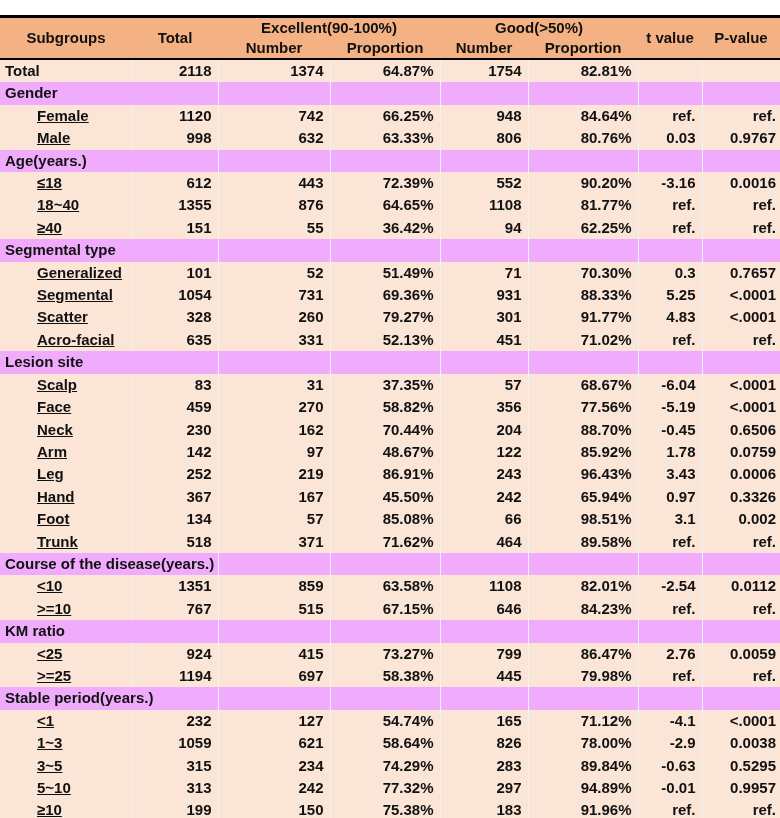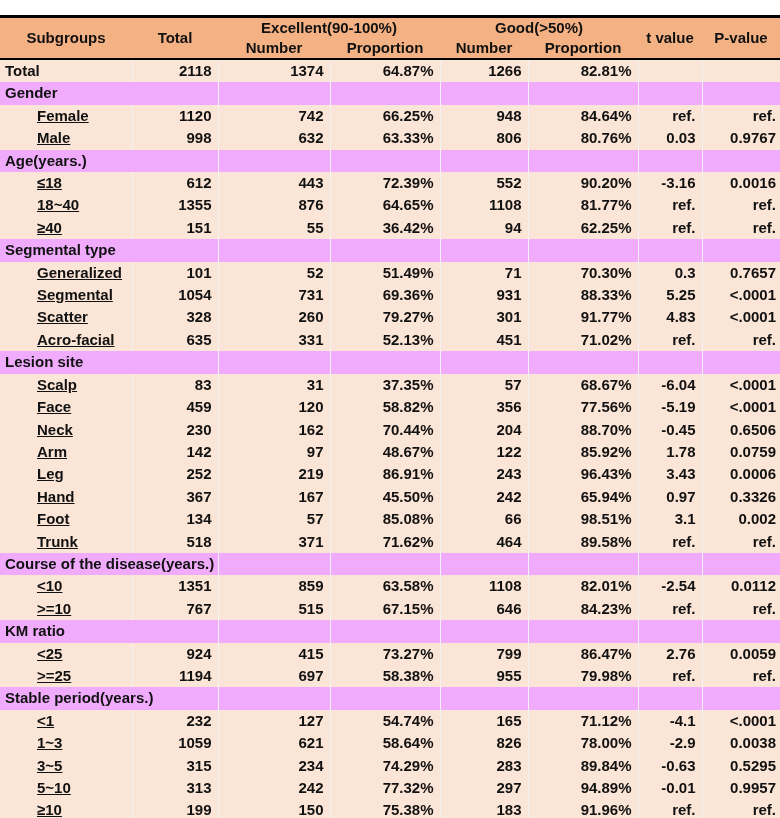--- a/index.html
+++ b/index.html
@@ -108,21 +108,21 @@
         <th>Number</th>
         <th>Proportion</th>
       </tr>
     </thead>
     <tbody id="table-body">
         <tr class="data-row">
           <td class="label">Total</td>
           <td class="num">2118</td>
           <td class="num">1374</td>
           <td class="num">64.87%</td>
-          <td class="num">1266</td>
+          <td class="num">1754</td>
           <td class="num">82.81%</td>
           <td class="num"></td>
           <td class="num"></td>
         </tr>
         <tr class="section-row">
           <td colspan="2" class="label">Gender</td>
           <td class="num"></td>
           <td class="num"></td>
           <td class="num"></td>
           <td class="num"></td>
@@ -252,21 +252,21 @@
           <td class="num">31</td>
           <td class="num">37.35%</td>
           <td class="num">57</td>
           <td class="num">68.67%</td>
           <td class="num">-6.04</td>
           <td class="num">&lt;.0001</td>
         </tr>
         <tr class="data-row">
           <td class="label indent">Face</td>
           <td class="num">459</td>
-          <td class="num">120</td>
+          <td class="num">270</td>
           <td class="num">58.82%</td>
           <td class="num">356</td>
           <td class="num">77.56%</td>
           <td class="num">-5.19</td>
           <td class="num">&lt;.0001</td>
         </tr>
         <tr class="data-row">
           <td class="label indent">Neck</td>
           <td class="num">230</td>
           <td class="num">162</td>
@@ -372,21 +372,21 @@
           <td class="num">799</td>
           <td class="num">86.47%</td>
           <td class="num">2.76</td>
           <td class="num">0.0059</td>
         </tr>
         <tr class="data-row">
           <td class="label indent">&gt;=25</td>
           <td class="num">1194</td>
           <td class="num">697</td>
           <td class="num">58.38%</td>
-          <td class="num">955</td>
+          <td class="num">445</td>
           <td class="num">79.98%</td>
           <td class="num">ref.</td>
           <td class="num">ref.</td>
         </tr>
         <tr class="section-row">
           <td colspan="2" class="label">Stable period(years.)</td>
           <td class="num"></td>
           <td class="num"></td>
           <td class="num"></td>
           <td class="num"></td>

